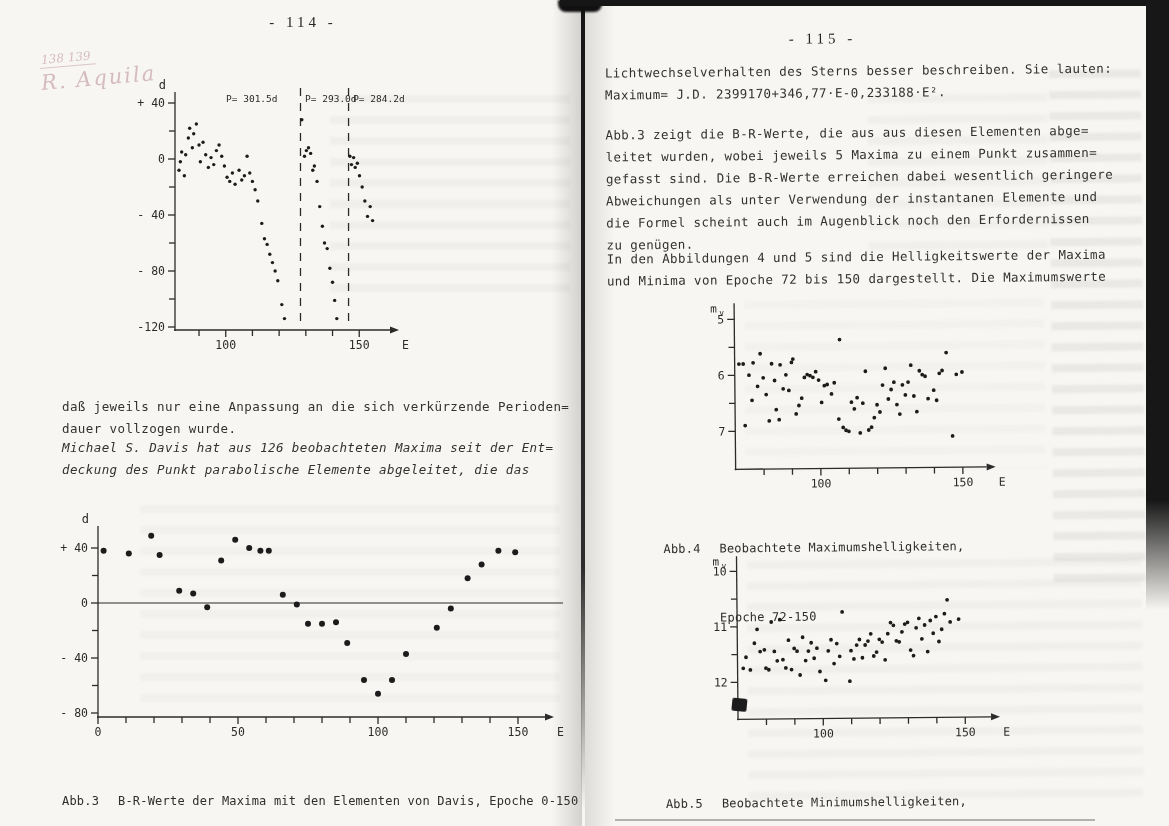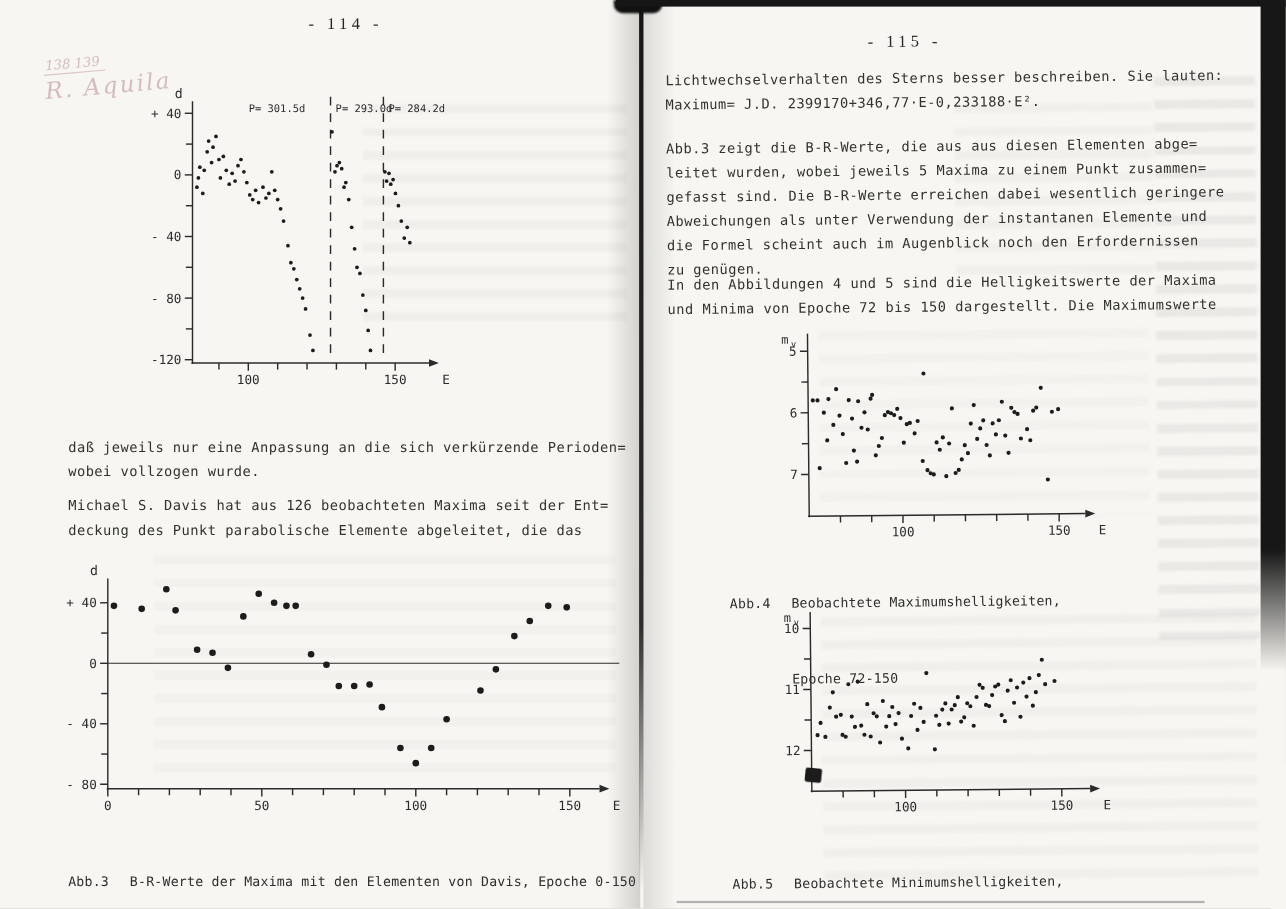--- a/index.html
+++ b/index.html
@@ -49,21 +49,21 @@
 
 <div id="scan">
 
   <div class="abs" style="left:0;top:0;width:580px;height:826px;">
 
     <div class="abs handwriting" style="left:40px;top:44px;">
       <div class="hw1">138 139</div>
       <div class="hw2">R. Aquila</div>
     </div>
 
-    <div class="abs pagenum" style="left:238px;top:14px;text-align:right;">- 114 -</div>
+    <div class="abs pagenum" style="left:248px;top:14px;">- 114 -</div>
 
     <div class="bleed" style="left:330px;top:95px;width:240px;height:200px;opacity:.45;"></div>
     <div class="bleed" style="left:140px;top:505px;width:420px;height:210px;opacity:.32;"></div>
 
     <svg class="chart" id="chart0" style="left:118px;top:66px;" width="312" height="298" viewBox="0 0 312 298">
         <line x1="57" y1="26" x2="57" y2="265" stroke="#2b2b2b" stroke-width="1.3"></line>
         <line x1="56" y1="264" x2="272" y2="264" stroke="#2b2b2b" stroke-width="1.3"></line>
         <polygon points="272,260.5 281,264 272,267.5" fill="#2b2b2b"></polygon>
         <line x1="81.03" y1="264" x2="81.03" y2="270" stroke="#2b2b2b" stroke-width="1.3"></line>
         <line x1="134.43" y1="264" x2="134.43" y2="270" stroke="#2b2b2b" stroke-width="1.3"></line>
@@ -160,22 +160,22 @@
         <circle cx="239.36100000000002" cy="97.2" r="1.7" fill="#1c1c1c"></circle>
         <circle cx="241.49699999999999" cy="109.8" r="1.7" fill="#1c1c1c"></circle>
         <circle cx="244.16699999999997" cy="121" r="1.7" fill="#1c1c1c"></circle>
         <circle cx="246.837" cy="135" r="1.7" fill="#1c1c1c"></circle>
         <circle cx="249.50699999999998" cy="150.4" r="1.7" fill="#1c1c1c"></circle>
         <circle cx="252.177" cy="140.6" r="1.7" fill="#1c1c1c"></circle>
         <circle cx="254.57999999999998" cy="154.6" r="1.7" fill="#1c1c1c"></circle>
       </svg>
 
 
-    <div class="abs tw" style="left:62px;top:396px;"><div>daß jeweils nur eine Anpassung an die sich verkürzende Perioden=</div><div>wobei vollzogen wurde.</div></div>
-    <div class="abs tw" style="left:62px;top:449px;"><div>Michael S. Davis hat aus 126 beobachteten Maxima seit der Ent=</div><div>deckung des Punkt parabolische Elemente abgeleitet, die das</div></div>
+    <div class="abs tw" style="left:62px;top:396px;"><div>daß jeweils nur eine Anpassung an die sich verkürzende Perioden=</div><div>dauer vollzogen wurde.</div></div>
+    <div class="abs tw" style="left:62px;top:437px;font-style:italic;"><div>Michael S. Davis hat aus 126 beobachteten Maxima seit der Ent=</div><div>deckung des Punkt parabolische Elemente abgeleitet, die das</div></div>
 
     <svg class="chart" id="chart1" style="left:58px;top:492px;" width="528" height="252" viewBox="0 0 528 252">
         <line x1="40" y1="34" x2="40" y2="226" stroke="#2b2b2b" stroke-width="1.3"></line>
         <line x1="39" y1="225" x2="487" y2="225" stroke="#2b2b2b" stroke-width="1.3"></line>
         <polygon points="487,221.5 496,225 487,228.5" fill="#2b2b2b"></polygon>
         <line x1="68" y1="225" x2="68" y2="231" stroke="#2b2b2b" stroke-width="1.3"></line>
         <line x1="96" y1="225" x2="96" y2="231" stroke="#2b2b2b" stroke-width="1.3"></line>
         <line x1="124" y1="225" x2="124" y2="231" stroke="#2b2b2b" stroke-width="1.3"></line>
         <line x1="152" y1="225" x2="152" y2="231" stroke="#2b2b2b" stroke-width="1.3"></line>
         <line x1="208" y1="225" x2="208" y2="231" stroke="#2b2b2b" stroke-width="1.3"></line>

